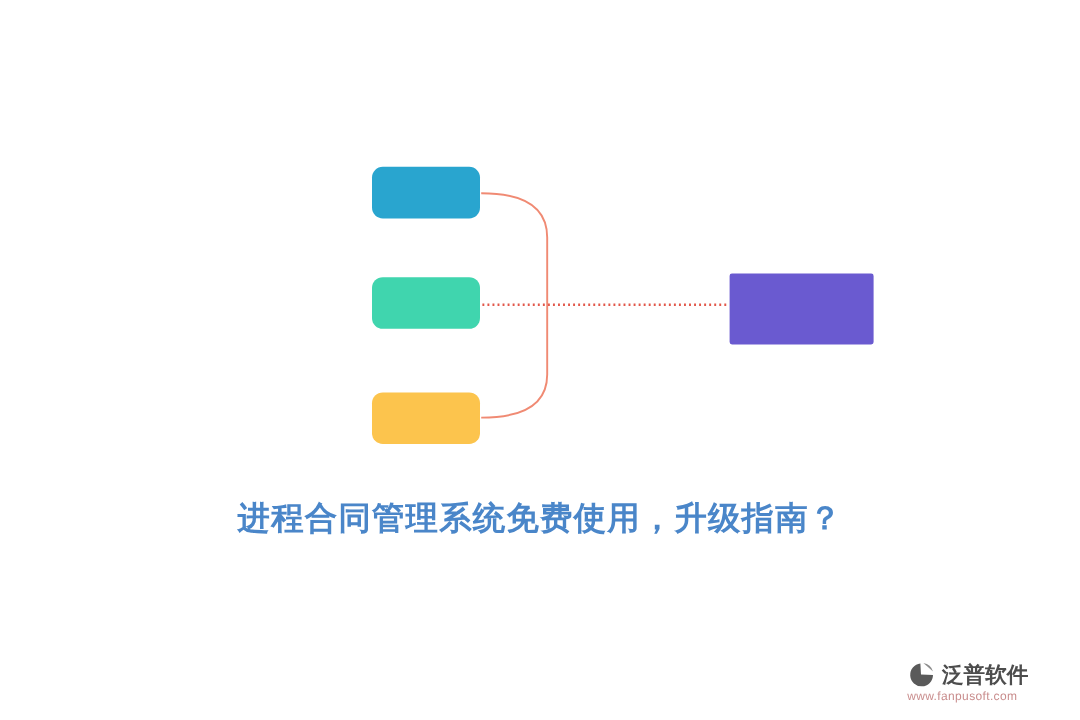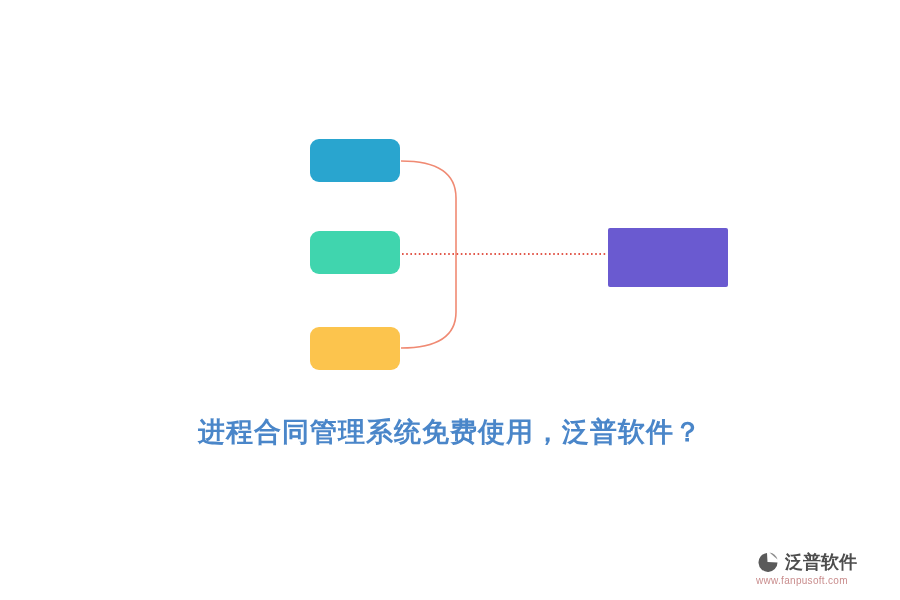--- a/index.html
+++ b/index.html
@@ -71,21 +71,21 @@
   <div class="rbox middle" style="background: rgb(64, 213, 174);"></div>
   <div class="rbox bottom" style="background: rgb(252, 196, 77);"></div>
 
   <div class="target-box" style="background: rgb(106, 90, 208);"></div>
 
   <svg class="connector-layer" width="900" height="600" viewBox="0 0 900 600">
     <path d="M 401 161 C 438 161 456 174 456 198 L 456 312 C 456 336 438 348 401 348" fill="none" stroke-width="1.6" stroke="#f08a73"></path>
     <line x1="402" y1="254" x2="606" y2="254" stroke-width="2" stroke-dasharray="1.6 2.6" stroke="#e2584b"></line>
   </svg>
 
-  <div class="page-title" style="color: rgb(74, 134, 201);">进程合同管理系统免费使用，泛普软件？</div>
+  <div class="page-title" style="color: rgb(74, 134, 201);">进程合同管理系统免费使用，升级指南？</div>
 
   <div class="footer-brand">
     <div class="brand-row">
       <svg width="24" height="24" viewBox="0 0 24 24">
         <path d="M11 3 A 9.5 9.5 0 1 0 21.5 12.5 L 11.5 12 Z" fill="#5a5a5a"></path>
         <path d="M13.5 2.5 L 21.5 9.5 A 10 10 0 0 0 13.5 2.5 Z" fill="#8d8d8d"></path>
       </svg>
       <span class="brand-name" style="color: rgb(77, 77, 77);">泛普软件</span>
     </div>
     <div class="brand-url" style="color: rgb(201, 141, 141);">www.fanpusoft.com</div>

